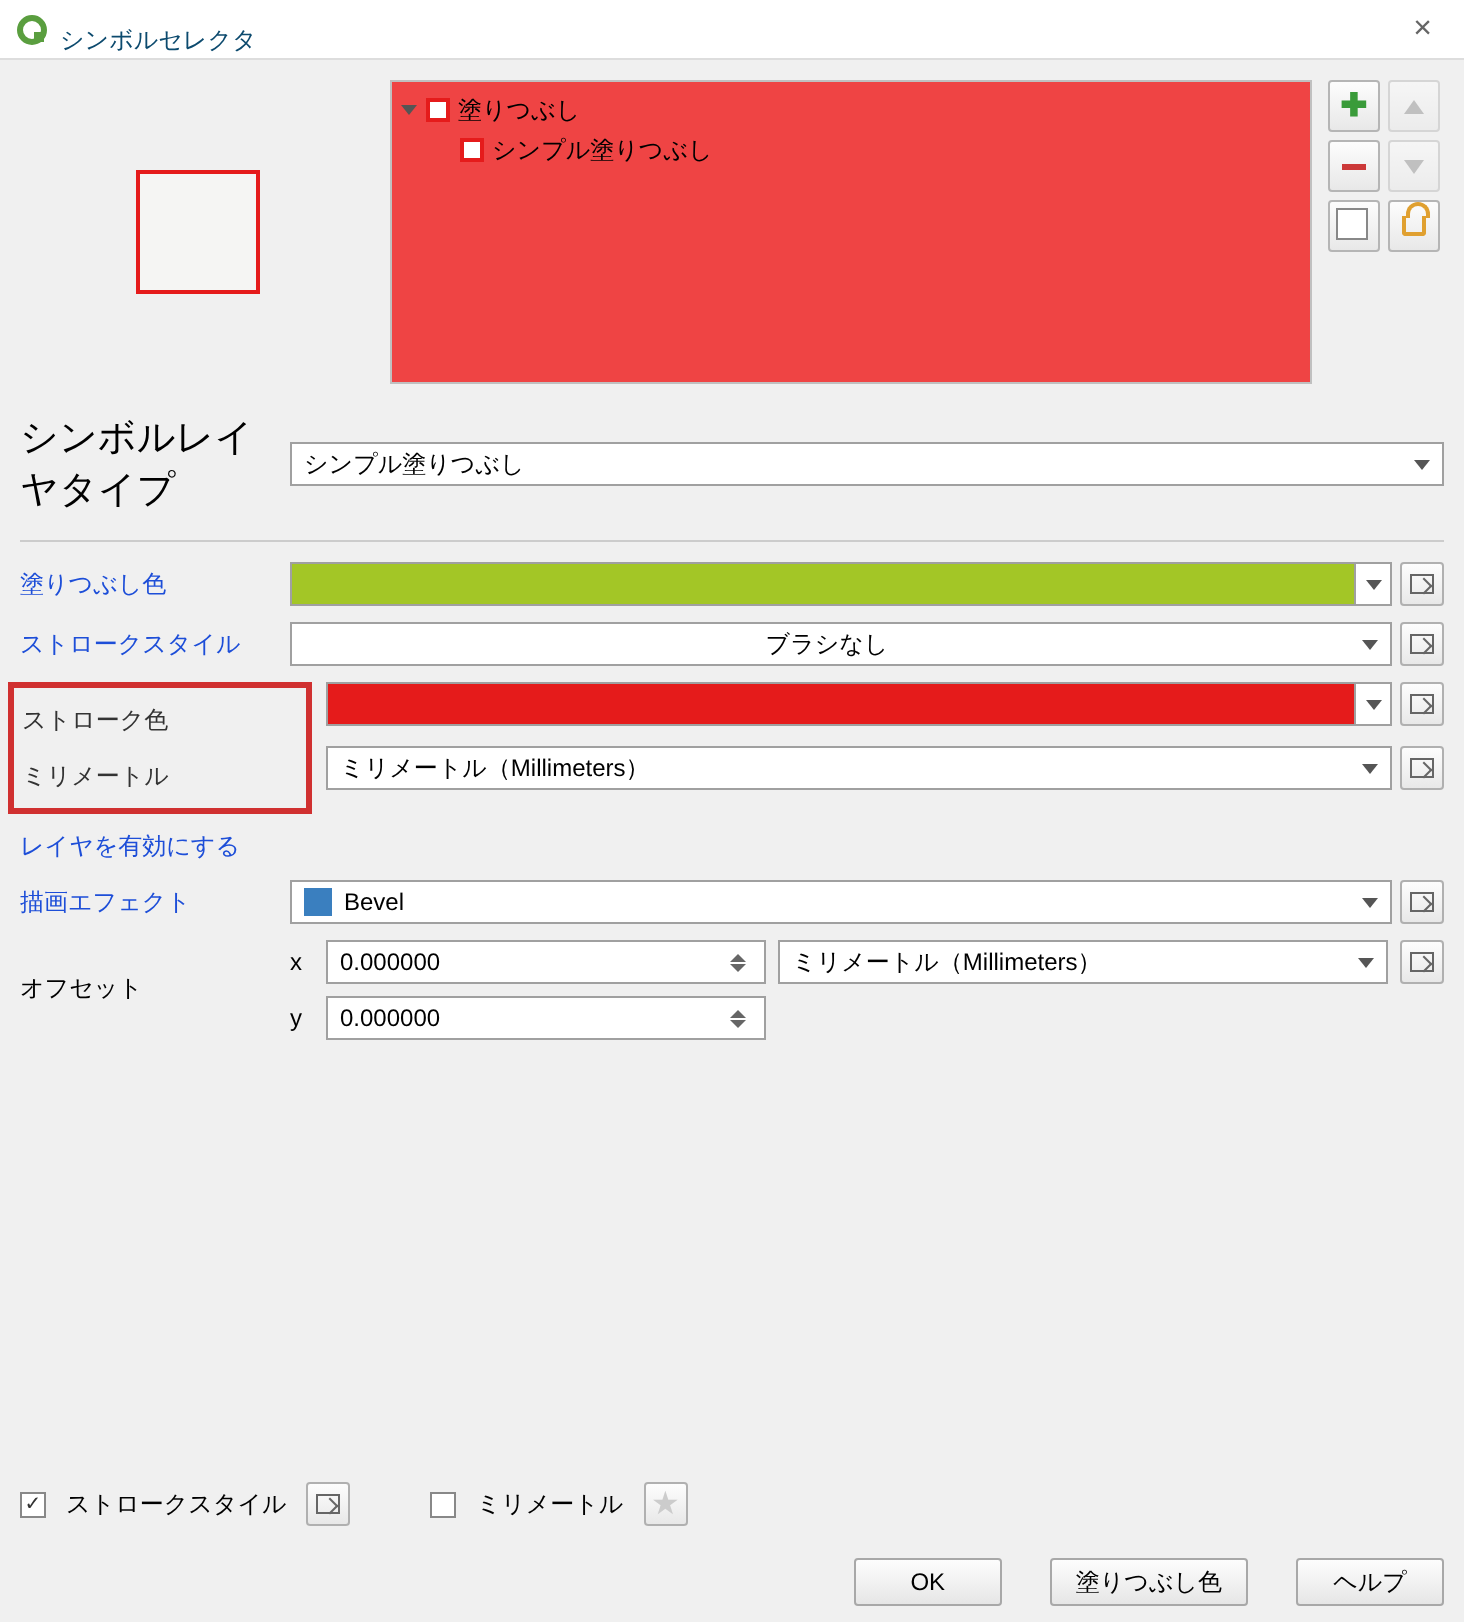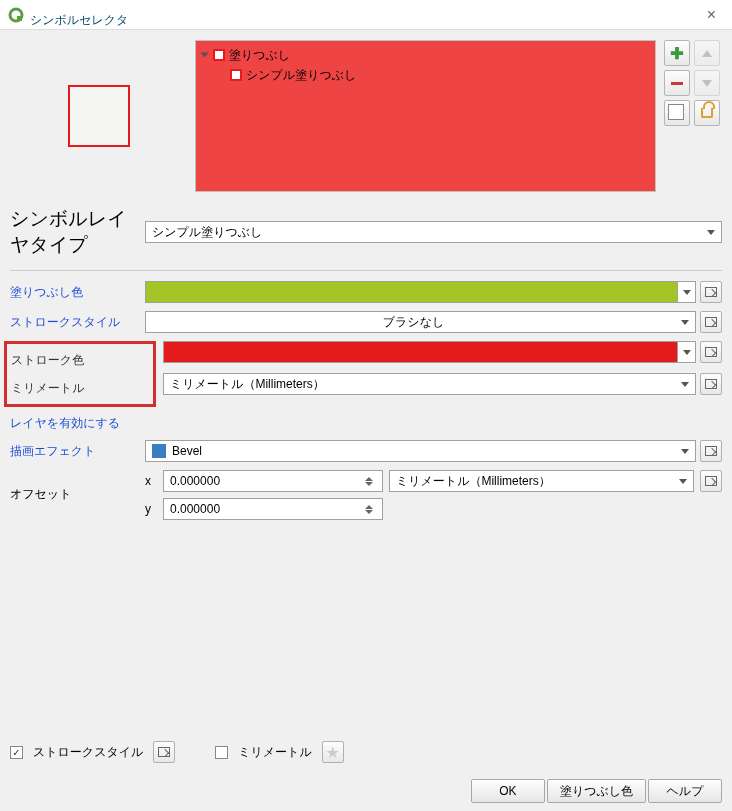--- a/index.html
+++ b/index.html
@@ -64,21 +64,21 @@
 .offset-section .lbl { width: 135px; padding-top: 16px; }
 .offset-grid { display: flex; flex-direction: column; gap: 6px; flex: 1; }
 .offset-row { display: flex; align-items: center; gap: 6px; }
 .offset-row .ax { width: 12px; }
 
 .bottom-bar { position: absolute; bottom: 48px; left: 10px; right: 10px; display: flex; align-items: center; gap: 10px; }
 .chk { width: 13px; height: 13px; border: 1px solid #888; background: #fff; display: flex; align-items: center; justify-content: center; }
 .chk.checked::after { content: "✓"; font-size: 10px; color: #333; }
 .star { color: #ccc; font-size: 16px; }
 
-.dlg-btns { position: absolute; bottom: 8px; right: 10px; display: flex; gap: 2px; }
+.dlg-btns { position: absolute; bottom: 8px; right: 10px; display: flex; gap: 24px; }
 .dlg-btn { min-width: 74px; height: 24px; border: 1px solid #a8a8a8; background: linear-gradient(#fdfdfd,#e6e6e6); border-radius: 2px; display: flex; align-items: center; justify-content: center; padding: 0 12px; }
 
 .sep { height: 1px; background: #ccc; margin: 6px 0 10px 0; }
 .full-combo-row { display:flex; align-items:center; margin-bottom:12px; gap:0; }
 .full-combo-row .lbl { width:135px; font-size:19px; }
 .full-combo-row .combo { flex:1; }
 </style>
 </head>
 <body>
 

